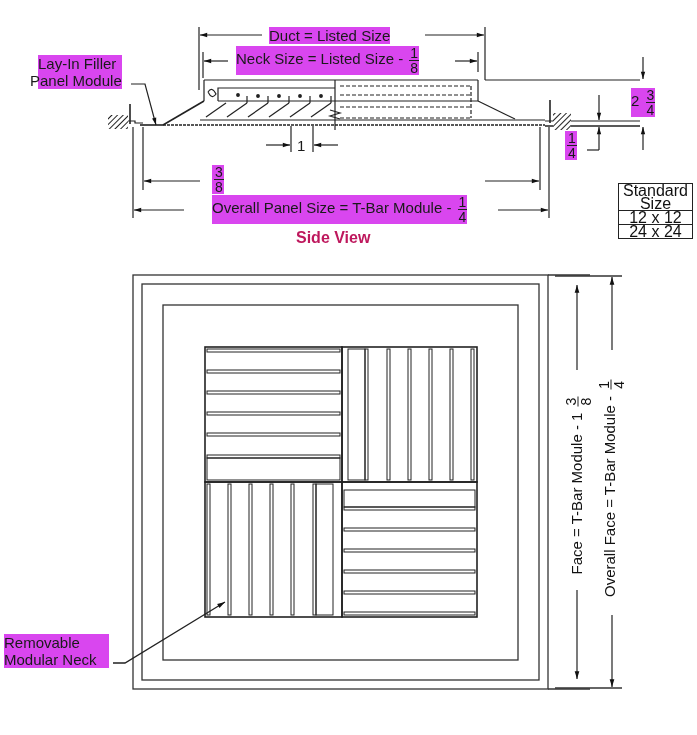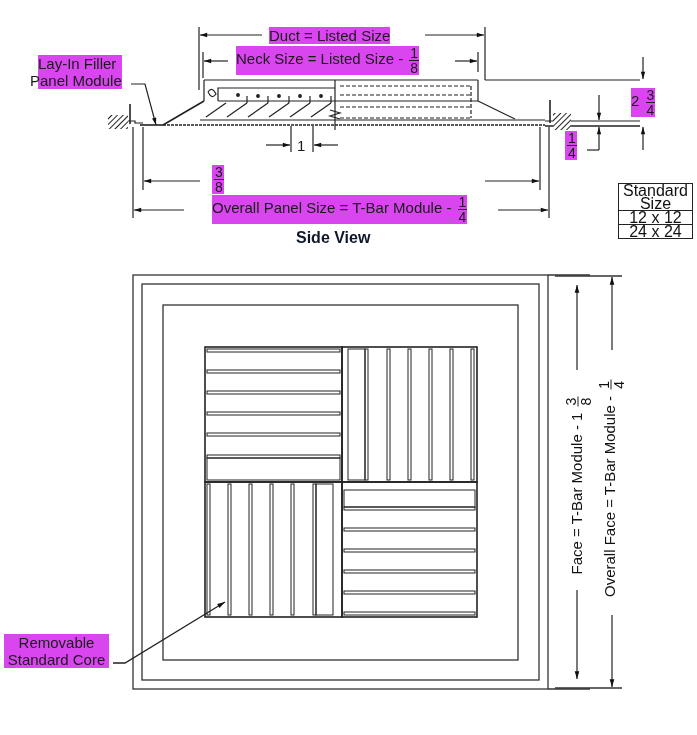--- a/index.html
+++ b/index.html
@@ -1,19 +1,19 @@
 <!DOCTYPE html>
 <html><head>
 <meta charset="utf-8">
 <style>
   html,body{margin:0;padding:0;background:#fff;}
   body{width:697px;height:735px;position:relative;overflow:hidden;font-family:"Liberation Sans",sans-serif;color:#111;}
   svg{position:absolute;left:0;top:0;}
   .lbl{position:absolute;font-family:"Liberation Sans",sans-serif;font-size:15px;color:#1a1a1a;white-space:nowrap;line-height:17px;background:#d946ef;}
-  .title{position:absolute;font-family:"Liberation Sans",sans-serif;font-weight:bold;font-size:16px;color:#0f172a;white-space:nowrap;}
+  .title{position:absolute;font-family:"Liberation Sans",sans-serif;font-weight:bold;font-size:16px;color:#be185d;white-space:nowrap;}
   .frac{display:inline-flex;flex-direction:column;align-items:center;vertical-align:middle;font-size:14px;line-height:14px;margin-left:2px;}
   .frac .num{border-bottom:1px solid #222;padding:0 1px;}
   .frac .den{padding:0 1px;}
   .rot{position:absolute;transform-origin:center center;transform:rotate(-90deg);white-space:nowrap;font-size:15px;background:#fff;line-height:17px;}
   .stdtable{position:absolute;left:618px;top:183px;border-collapse:collapse;font-size:16px;font-family:"Liberation Sans",sans-serif;}
   .stdtable td{border:1px solid #222;padding:0 4px;text-align:center;line-height:13px;width:58px;}
 </style>
 </head>
 <body>
 
@@ -241,17 +241,17 @@
       <span class="den">8</span>
     </span>
 </div>
 <div class="rot" style="left:496px;top:474px;width:230px;text-align:center;">
   <span>Overall Face = T-Bar Module -</span>
   <span class="frac">
       <span class="num">1</span>
       <span class="den">4</span>
     </span>
 </div>
-<div class="lbl" style="left:4px;top:634px;text-align:center;width:105px;">
+<div class="lbl" style="left:4px;top:634px;text-align:left;width:105px;">
   <div style="margin-right:0px;">Removable</div>
-  <div>Standard Core</div>
+  <div>Modular Neck</div>
 </div>
 <div class="title" style="left:295px;top:705px;margin-top:28px;">Face View</div>
 
 </body></html>

